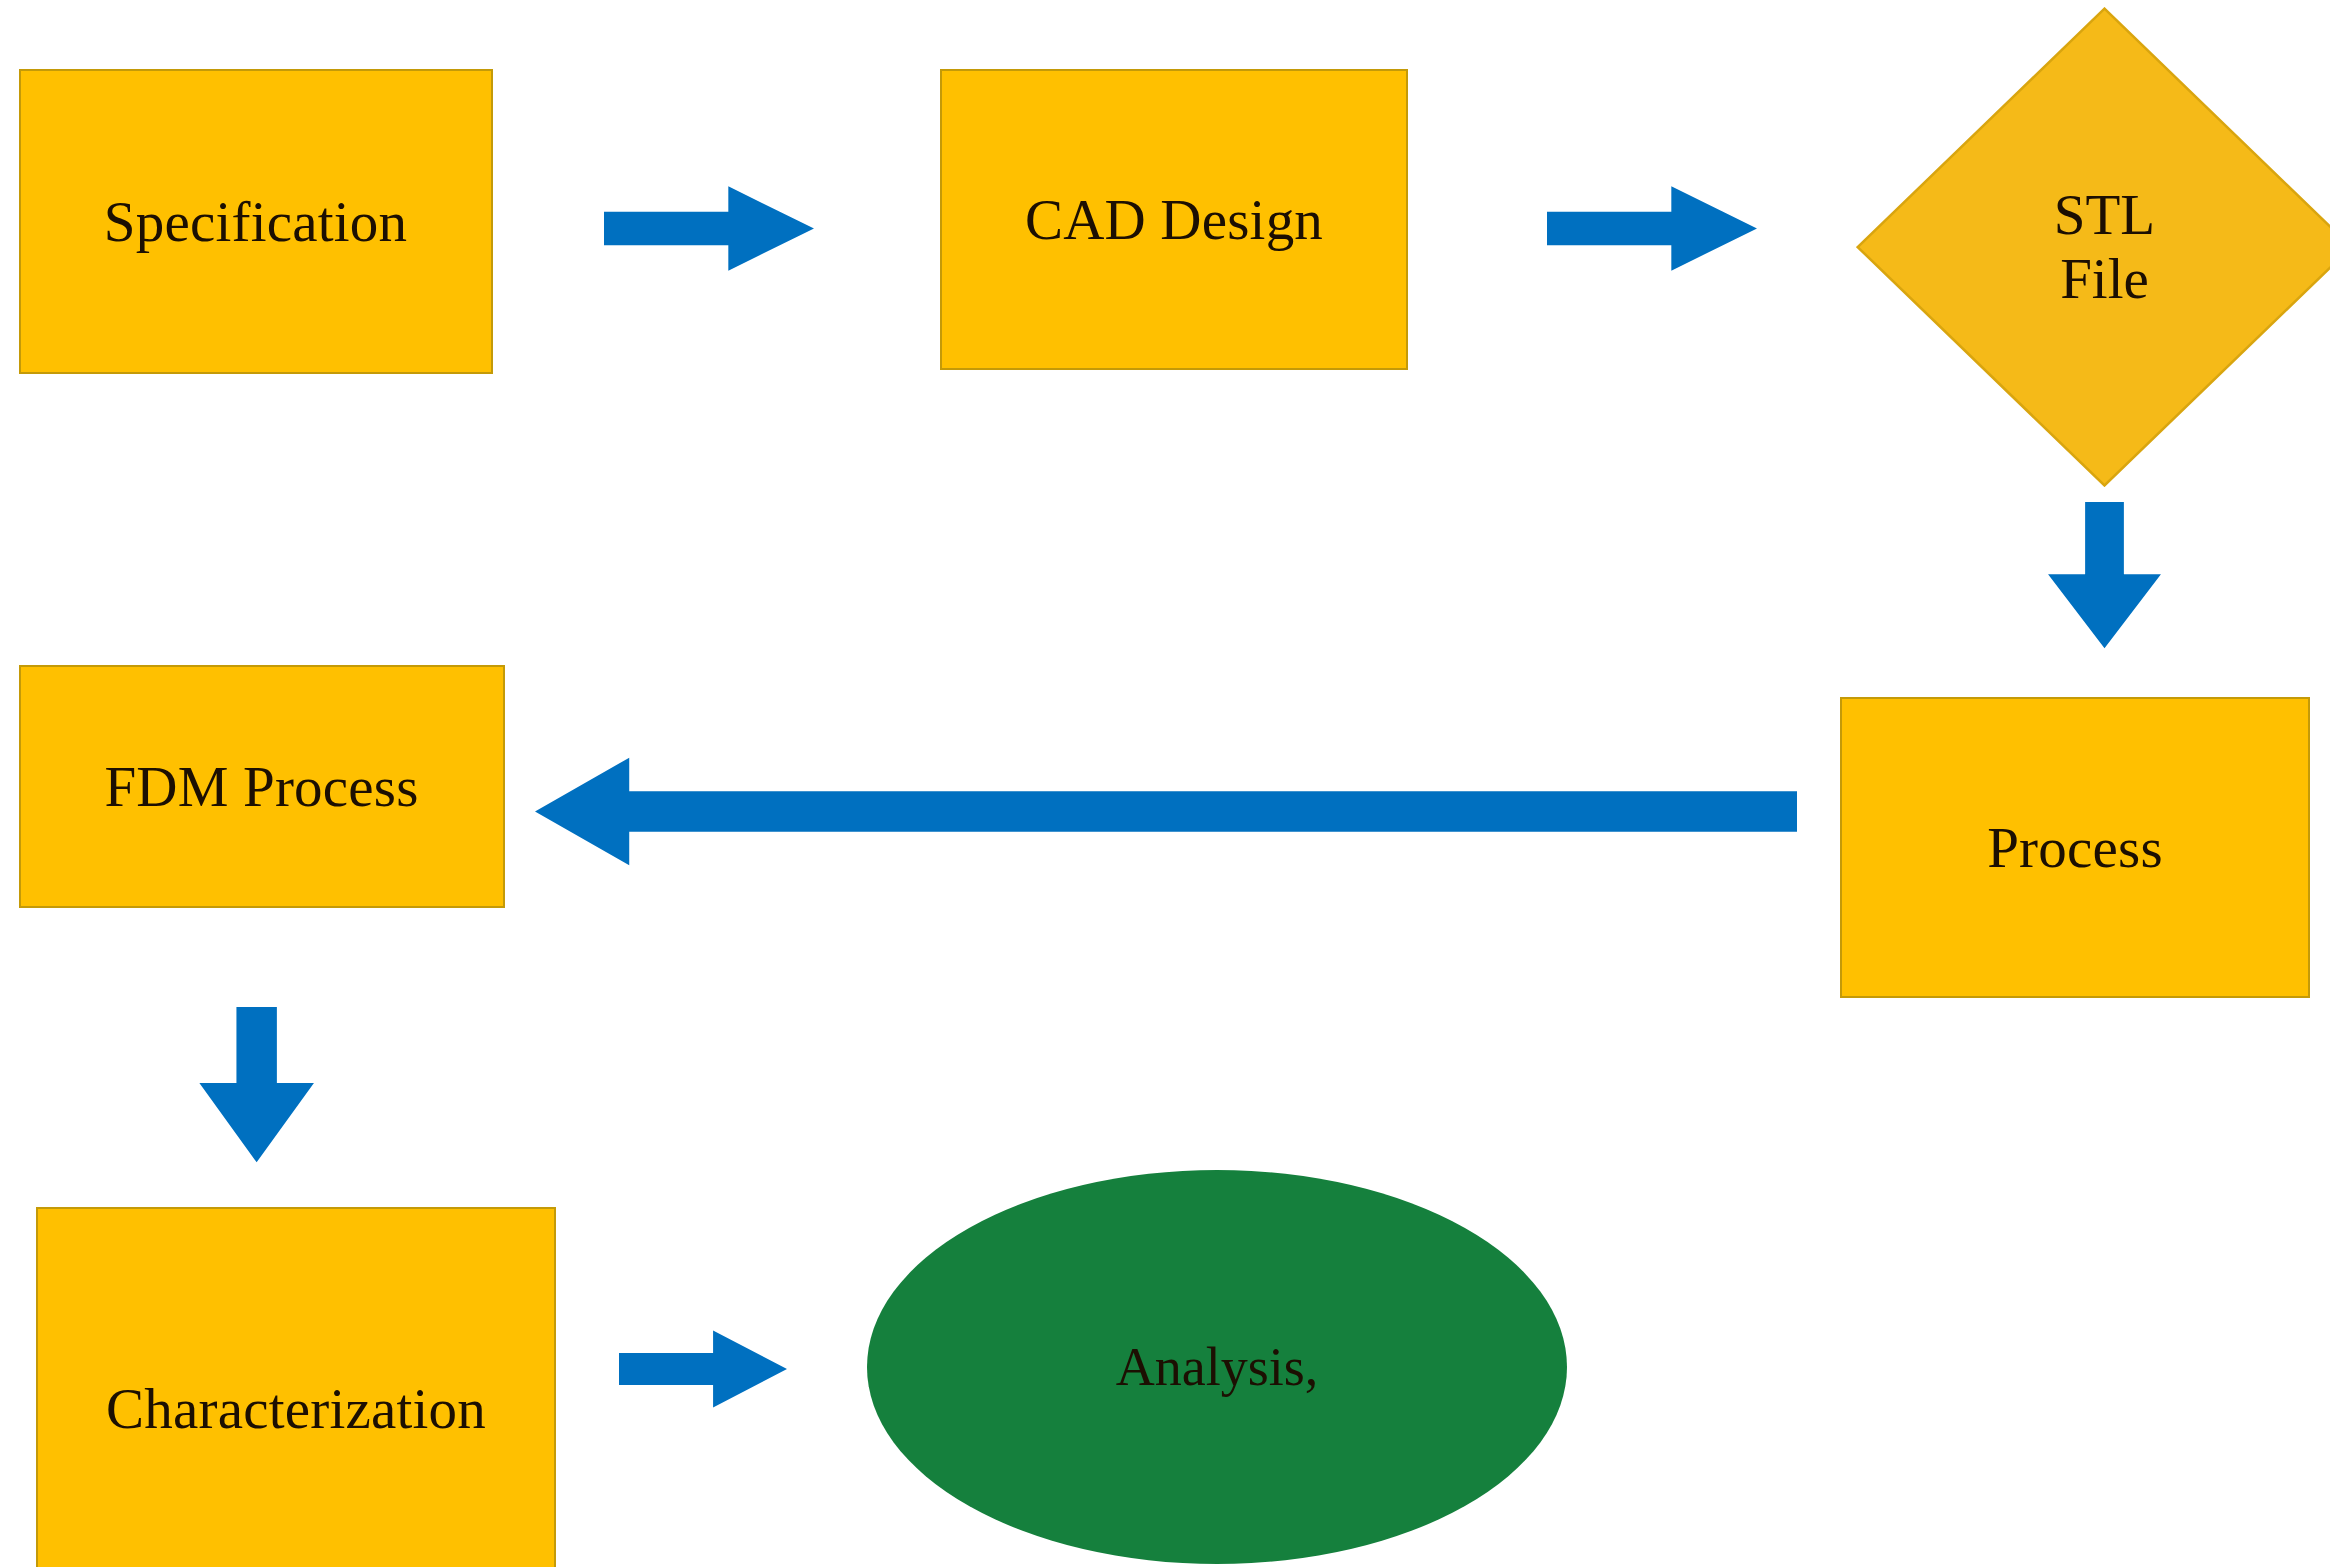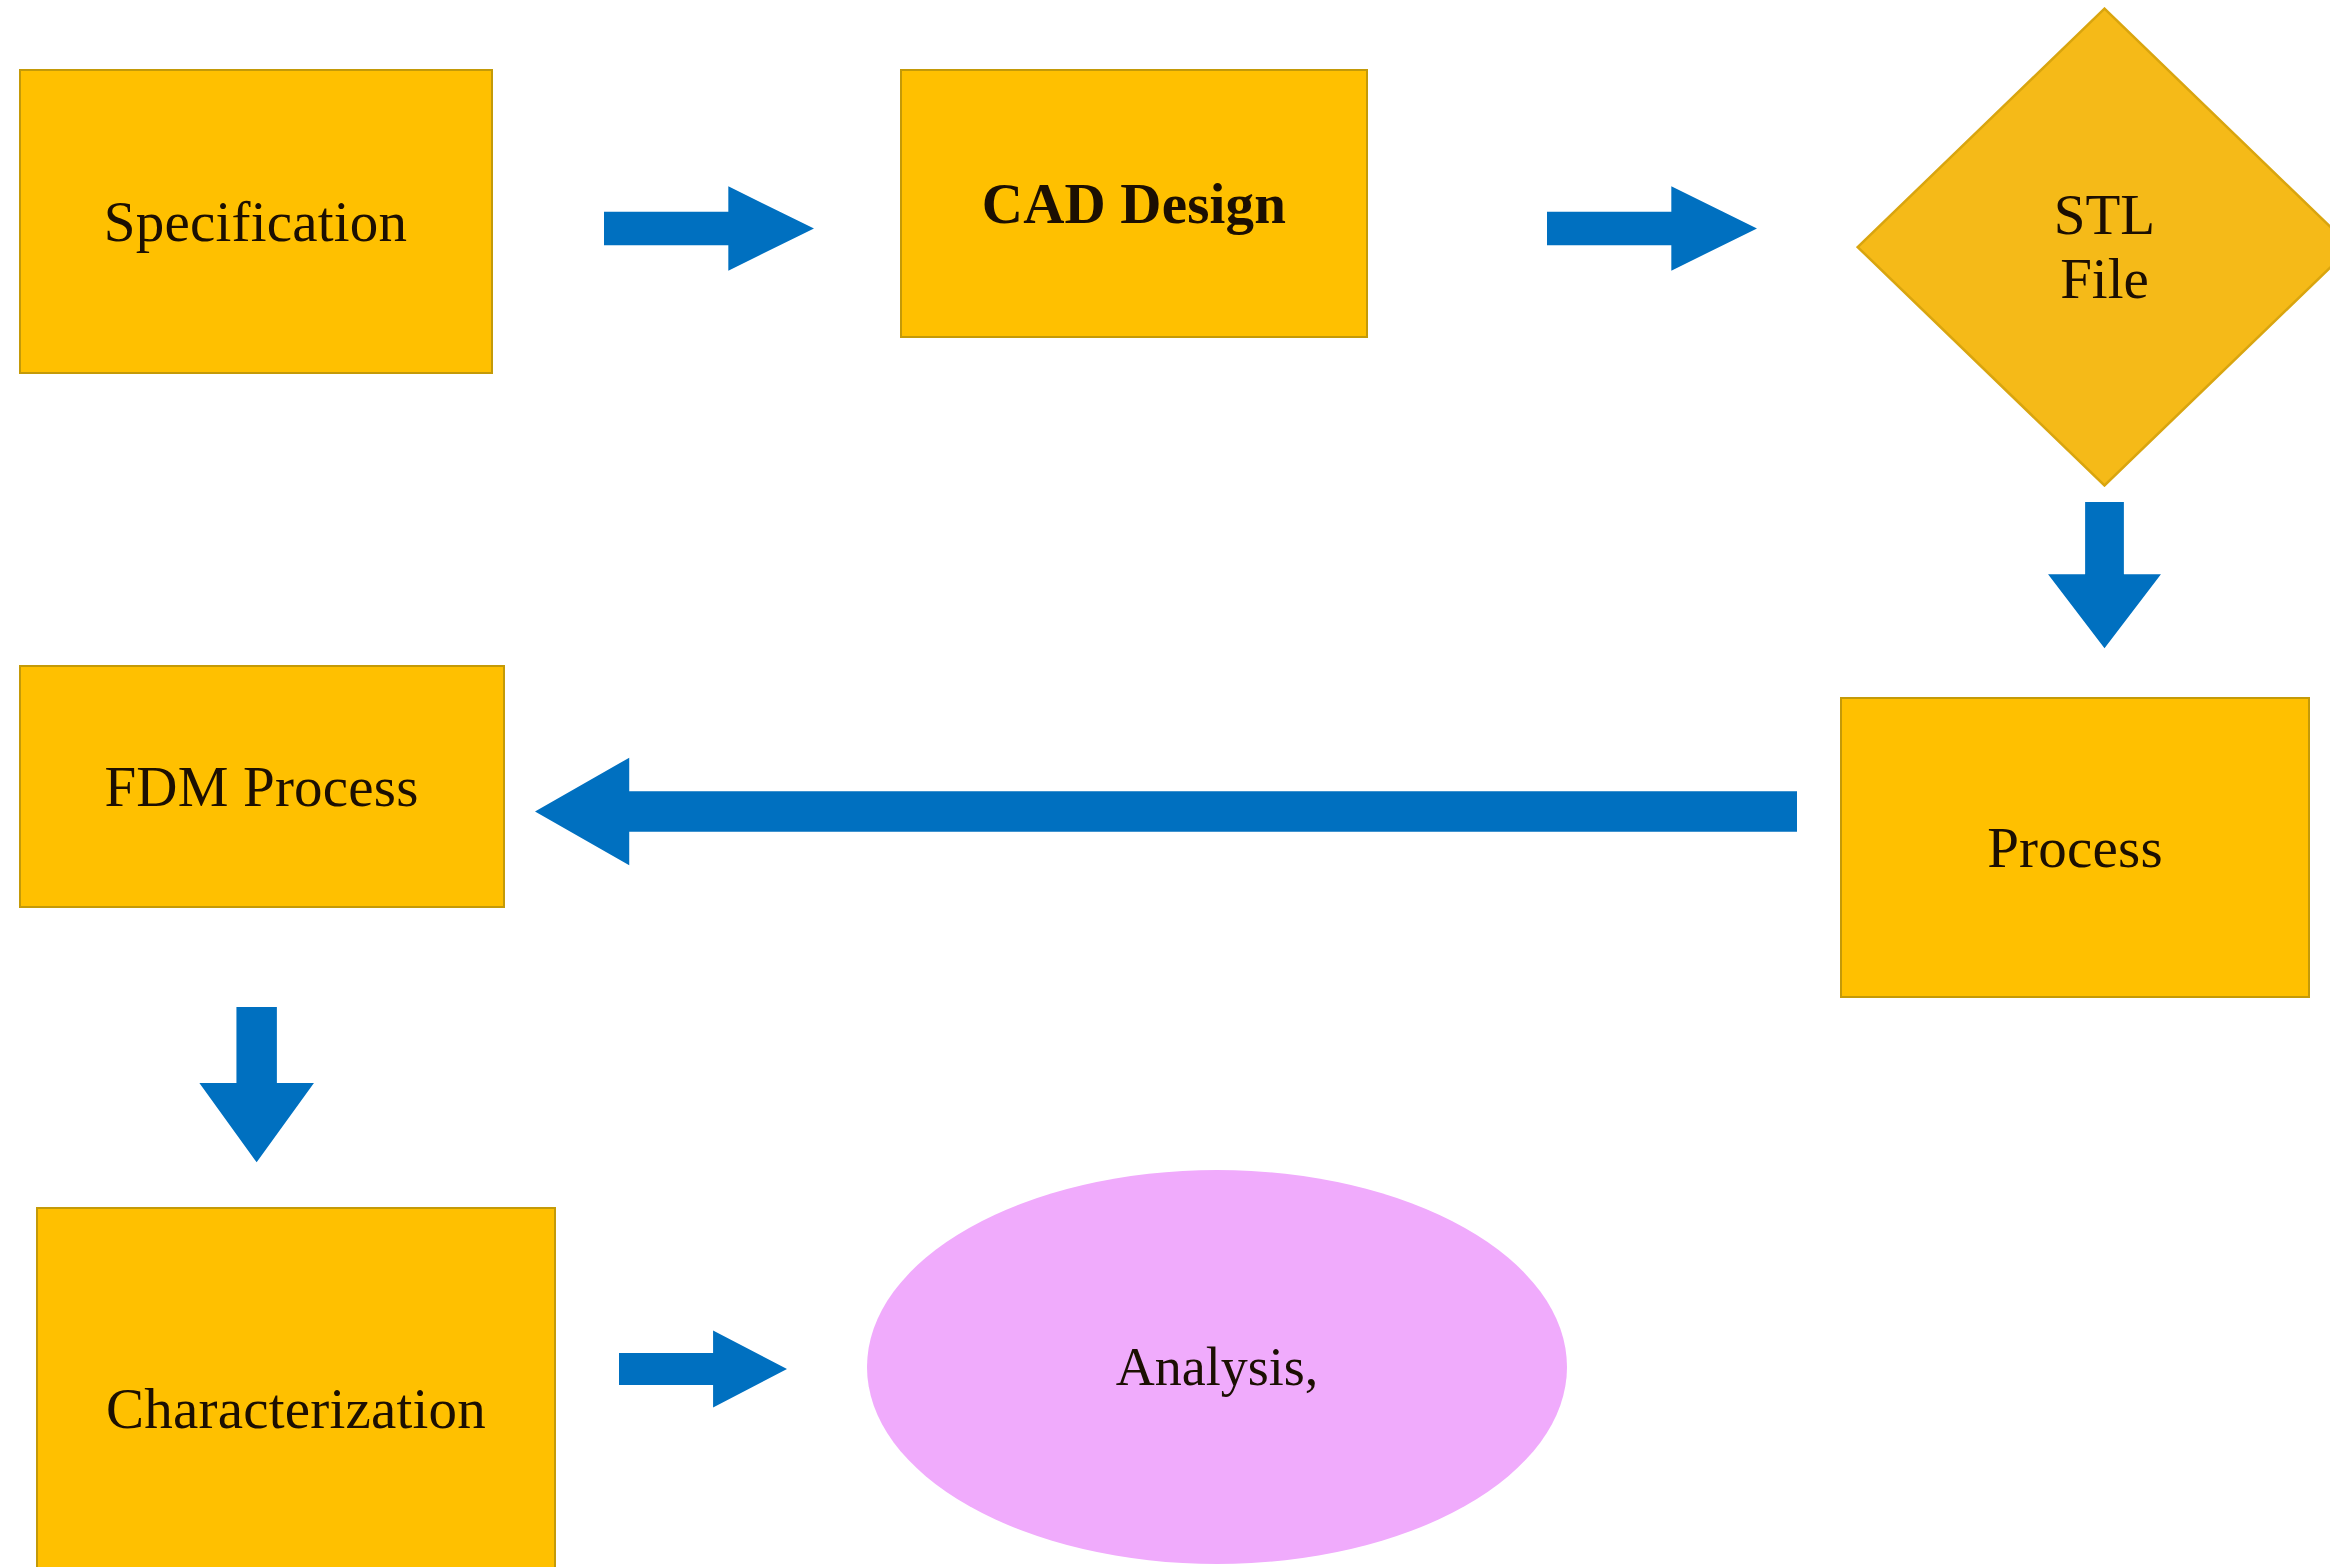--- a/index.html
+++ b/index.html
@@ -61,21 +61,21 @@
     text-align: center;
     color: #1c0f02;
     font-size: 57px;
     line-height: 1.12;
     pointer-events: none;
   }
 
   
   .ellipse {
     position: absolute;
-    background: #f0abfc;
+    background: #15803d;
     border-radius: 50%;
     box-sizing: border-box;
     display: flex;
     align-items: center;
     justify-content: center;
   }
   .ellipse-text {
     text-align: center;
     color: #1c0f02;
     font-size: 54px;
@@ -100,21 +100,21 @@
   <div class="node rect" style="left:18.5px; top:69px; width:474px; height:305px;">
     <span class="rect-label">Specification</span>
   </div>
 
   <div class="arrow" style="left:604px; top:183px; width:210px; height:91px;">
     <svg viewBox="0 0 250 108" preserveAspectRatio="none" aria-hidden="true">
       <polygon points="0,34 148,34 148,4 250,54 148,104 148,74 0,74" fill="#0070C0"></polygon>
     </svg>
   </div>
 
-  <div class="node rect" style="left:900px; top:69px; width:468px; height:269px;font-weight:bold;">
+  <div class="node rect" style="left:940px; top:69px; width:468px; height:301px;">
     <span class="rect-label">CAD Design</span>
   </div>
 
   <div class="arrow" style="left:1547px; top:183px; width:210px; height:91px;">
     <svg viewBox="0 0 250 108" preserveAspectRatio="none" aria-hidden="true">
       <polygon points="0,34 148,34 148,4 250,54 148,104 148,74 0,74" fill="#0070C0"></polygon>
     </svg>
   </div>
 
   <div class="diamond-wrap" style="left:1856px; top:6.7px; width:497px; height:480px;">

